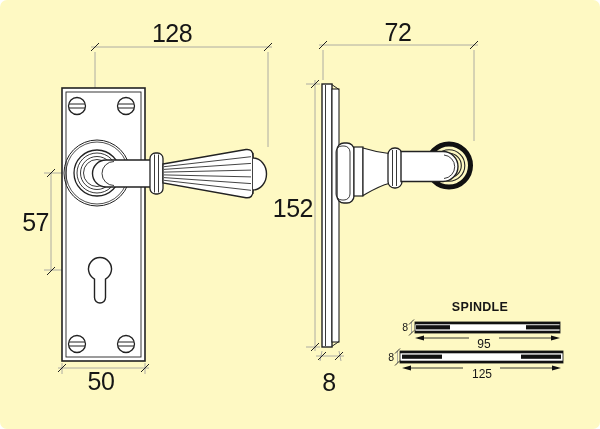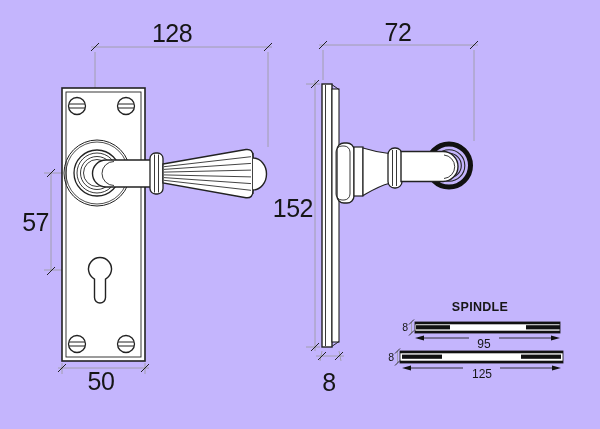--- a/index.html
+++ b/index.html
@@ -1,21 +1,22 @@
 <!DOCTYPE html>
 <html><head>
 <meta charset="utf-8">
 <style>
   html,body{margin:0;padding:0;background:#fff;}
   .canvas{
     position:relative;
     width:600px;height:429px;
-    background:#c4b5fd;
+    background:#fef9c3;
     font-family:"Liberation Sans", sans-serif;
     overflow:hidden;
+    border-radius:7px;
   }
   svg{display:block;}
   text{
     font-family:"Liberation Sans", sans-serif;
     fill:#161616;
   }
   .dim-num{font-size:25px;letter-spacing:-0.5px;}
   .dim-small{font-size:12px;}
   .dim-tiny{font-size:10.5px;}
   .section-title{font-size:12.5px;font-weight:bold;letter-spacing:0.3px;}

